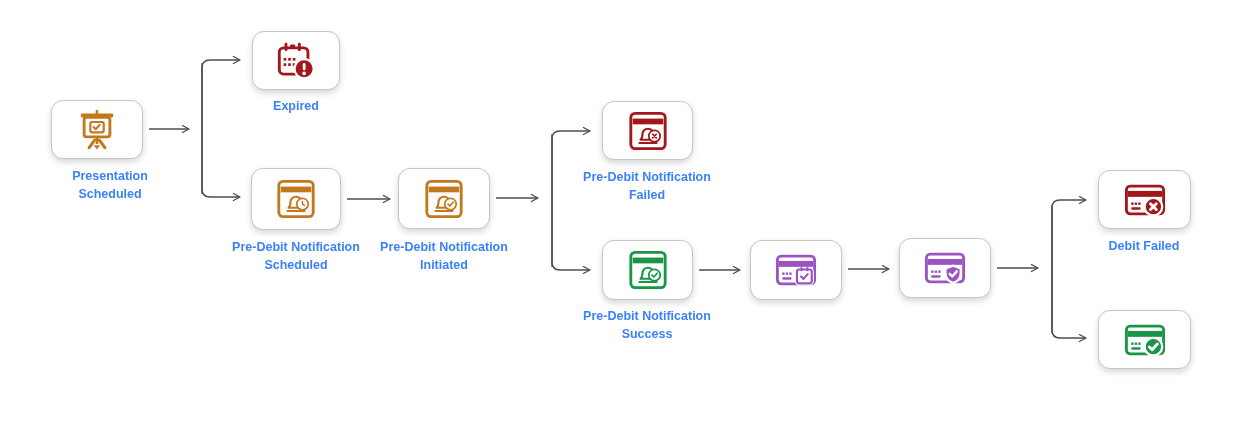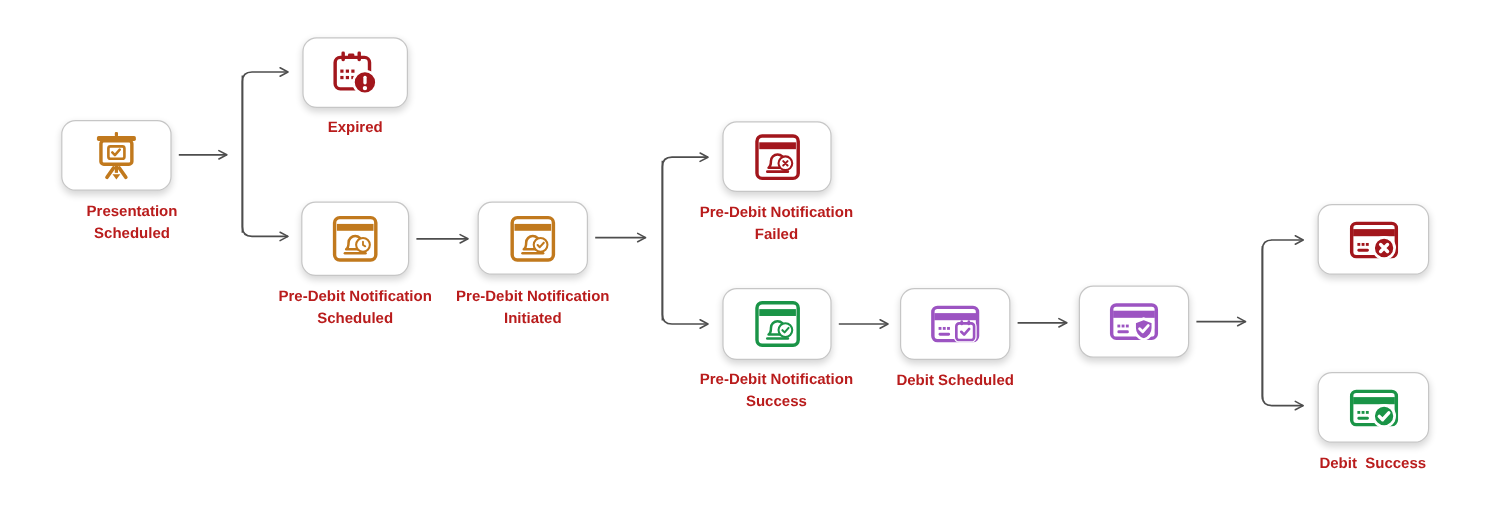--- a/index.html
+++ b/index.html
@@ -20,21 +20,21 @@
     display:flex;align-items:center;justify-content:center;
     box-sizing:border-box;
   }
   .icon{display:flex;align-items:center;justify-content:center;line-height:0;}
   .label{
     position:absolute;
     width:180px;
     text-align:center;
     font-size:12.5px;
     font-weight:700;
-    color:#b91c1c;
+    color:#3b82f6;
     line-height:1.45;
     white-space:pre-wrap;
   }
 </style>
 </head>
 <body>
 
 <div class="canvas">
 
   <svg class="edges" width="1253" height="427" viewBox="0 0 1253 427" fill="none">
@@ -171,21 +171,20 @@
           <rect x="9.5" y="29.6" width="10" height="2.6" rx="1.2"></rect>
         </g>
         <rect x="25" y="21.5" width="15.5" height="14.5" rx="2.5" fill="#fff" stroke="#fff" stroke-width="4.5"></rect>
         <rect x="25" y="21.5" width="15.5" height="14.5" rx="2.5" fill="#fff" stroke="currentColor" stroke-width="2.3"></rect>
         <rect x="28.6" y="18.8" width="2.2" height="4.4" rx="1" fill="currentColor"></rect>
         <rect x="34.8" y="18.8" width="2.2" height="4.4" rx="1" fill="currentColor"></rect>
         <path d="M29.3,28.8 l2.5,2.5 l4.4,-5" fill="none" stroke="currentColor" stroke-width="2.3" stroke-linecap="round" stroke-linejoin="round"></path>
       </svg>
     </span>
   </div>
-  <div class="label" style="left:706px;top:308px">Debit Scheduled</div>
 
   <div class="node" style="left:899px;top:238px;width:92px;height:60px">
     <span class="icon" style="color: rgb(156, 84, 194);">
       <svg viewBox="0 0 48 44" width="46" height="42">
         <rect x="4.5" y="7.5" width="39" height="29" rx="4" fill="none" stroke="currentColor" stroke-width="3"></rect>
         <rect x="5.8" y="12.5" width="36.4" height="6.2" fill="currentColor"></rect>
         <g fill="currentColor">
           <rect x="9.5" y="24.6" width="2.5" height="2.5"></rect>
             <rect x="13.2" y="24.6" width="2.5" height="2.5"></rect>
             <rect x="16.9" y="24.6" width="2.5" height="2.5"></rect>
@@ -206,32 +205,32 @@
           <rect x="9.5" y="24.6" width="2.5" height="2.5"></rect>
             <rect x="13.2" y="24.6" width="2.5" height="2.5"></rect>
             <rect x="16.9" y="24.6" width="2.5" height="2.5"></rect>
           <rect x="9.5" y="29.6" width="10" height="2.6" rx="1.2"></rect>
         </g>
         <circle cx="32.8" cy="29" r="9.2" fill="currentColor" stroke="#fff" stroke-width="2.4"></circle>
         <path d="M29.8,26 l6,6 M35.8,26 l-6,6" fill="none" stroke="#fff" stroke-width="3" stroke-linecap="round"></path>
       </svg>
     </span>
   </div>
+  <div class="label" style="left:1054px;top:237px">Debit Failed</div>
 
   <div class="node" style="left:1098px;top:310px;width:93px;height:59px">
     <span class="icon" style="color: rgb(26, 148, 71);">
       <svg viewBox="0 0 48 44" width="46" height="42">
         <rect x="4.5" y="7.5" width="39" height="29" rx="4" fill="none" stroke="currentColor" stroke-width="3"></rect>
         <rect x="5.8" y="12.5" width="36.4" height="6.2" fill="currentColor"></rect>
         <g fill="currentColor">
           <rect x="9.5" y="24.6" width="2.5" height="2.5"></rect>
             <rect x="13.2" y="24.6" width="2.5" height="2.5"></rect>
             <rect x="16.9" y="24.6" width="2.5" height="2.5"></rect>
           <rect x="9.5" y="29.6" width="10" height="2.6" rx="1.2"></rect>
         </g>
         <circle cx="32.8" cy="29" r="9.2" fill="currentColor" stroke="#fff" stroke-width="2.4"></circle>
         <path d="M28.6,29.3 l2.9,2.9 l5.4,-6" fill="none" stroke="#fff" stroke-width="3" stroke-linecap="round" stroke-linejoin="round"></path>
       </svg>
     </span>
   </div>
-  <div class="label" style="left:1054px;top:377px">Debit  Success</div>
 
 </div>
 
 </body></html>

